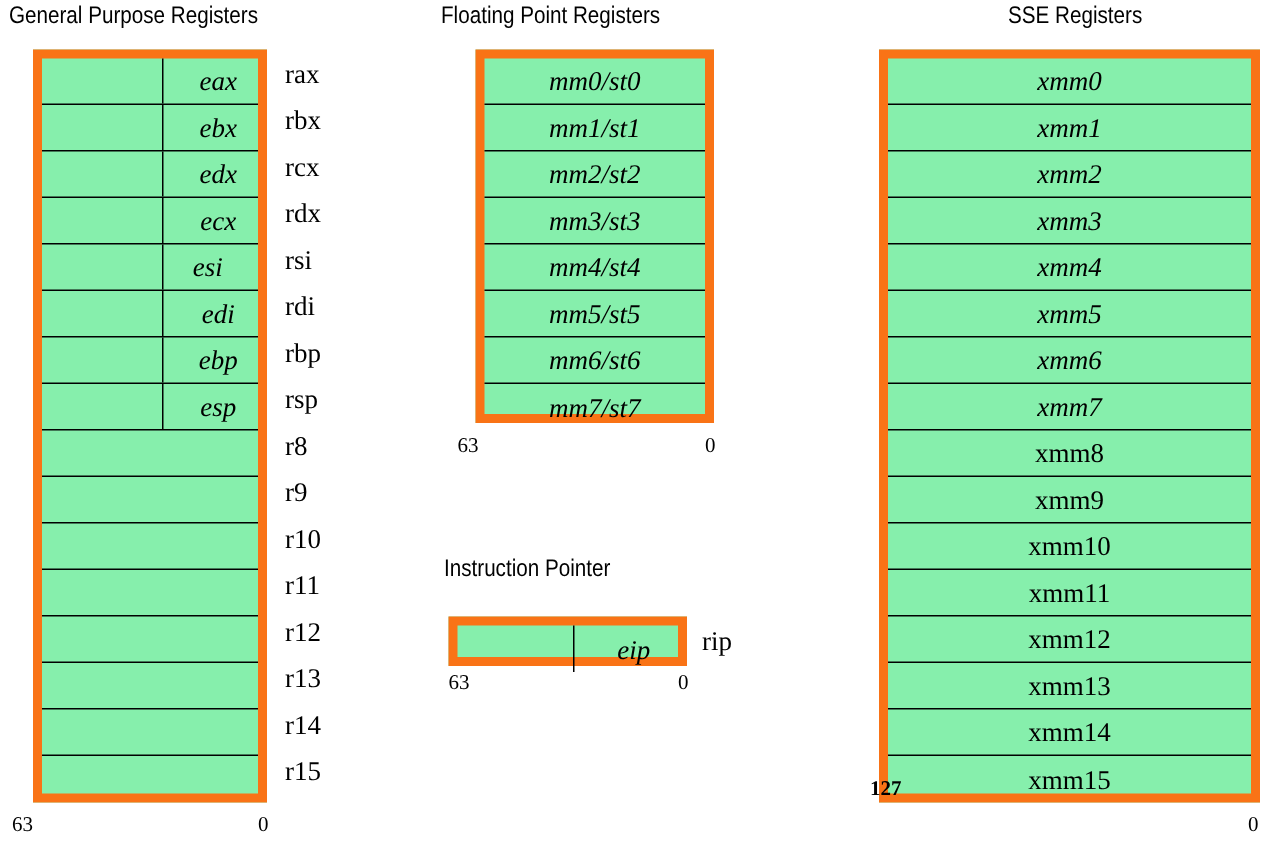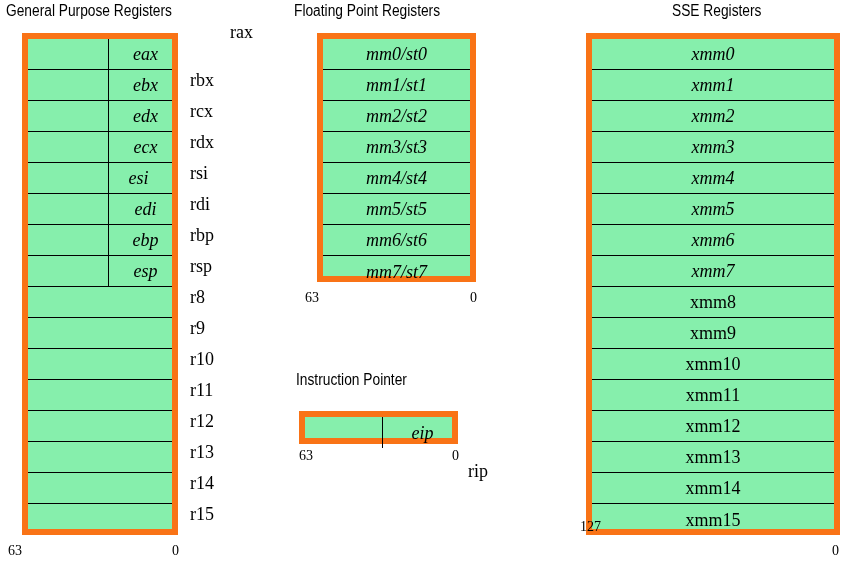--- a/index.html
+++ b/index.html
@@ -128,21 +128,21 @@
       <div class="regrow"></div>
       <div class="regrow"></div>
       <div class="regrow"></div>
       <div class="regrow"></div>
       <div class="regrow"></div>
       <div class="regrow"></div>
       <div class="regrow"></div>
     </div>
 
   <div id="gpr-outnames">
-      <div class="outname" style="left: 190px; top: 23px; margin-left: 40px;">rax</div>
+      <div class="outname" style="left: 190px; top: 40px;">rax</div>
       <div class="outname" style="left: 190px; top: 71px;">rbx</div>
       <div class="outname" style="left: 190px; top: 102px;">rcx</div>
       <div class="outname" style="left: 190px; top: 133px;">rdx</div>
       <div class="outname" style="left: 190px; top: 164px;">rsi</div>
       <div class="outname" style="left: 190px; top: 195px;">rdi</div>
       <div class="outname" style="left: 190px; top: 226px;">rbp</div>
       <div class="outname" style="left: 190px; top: 257px;">rsp</div>
       <div class="outname" style="left: 190px; top: 288px;">r8</div>
       <div class="outname" style="left: 190px; top: 319px;">r9</div>
       <div class="outname" style="left: 190px; top: 350px;">r10</div>
@@ -186,21 +186,21 @@
   <div class="bitlabel" style="left:305px;top:291px;">63</div>
   <div class="bitlabel" style="left:470px;top:291px;">0</div>
 
   <div class="regbox" id="ip-box" style="left:299px;top:411px;width:159px;height:33px;">
       <div class="regrow">
         <div class="half-left" style="width: 78px;"></div>
         <span class="rlabel italic inhalf" style="left: 78px; width: 79px;">eip</span>
       </div>
     </div>
 
-  <div class="outname" style="left:468px;top:418px;margin-top:44px;">rip</div>
+  <div class="outname" style="left:468px;top:418px;">rip</div>
 
   <div class="bitlabel" style="left:299px;top:449px;">63</div>
   <div class="bitlabel" style="left:452px;top:449px;">0</div>
 
   <div class="regbox" id="sse-box" style="left:586px;top:33px;width:254px;height:502px;">
       <div class="regrow">
         <span class="rlabel italic">xmm0</span>
       </div>
       <div class="regrow">
         <span class="rlabel italic">xmm1</span>
@@ -242,16 +242,16 @@
         <span class="rlabel roman">xmm13</span>
       </div>
       <div class="regrow">
         <span class="rlabel roman">xmm14</span>
       </div>
       <div class="regrow">
         <span class="rlabel roman">xmm15</span>
       </div>
     </div>
 
-  <div class="bitlabel" style="left:580px;top:520px;">127</div>
+  <div class="bitlabel" style="left:580px;top:520px;font-weight:bold;">127</div>
   <div class="bitlabel" style="left:832px;top:544px;">0</div>
 
 </div>
 
 </body></html>

